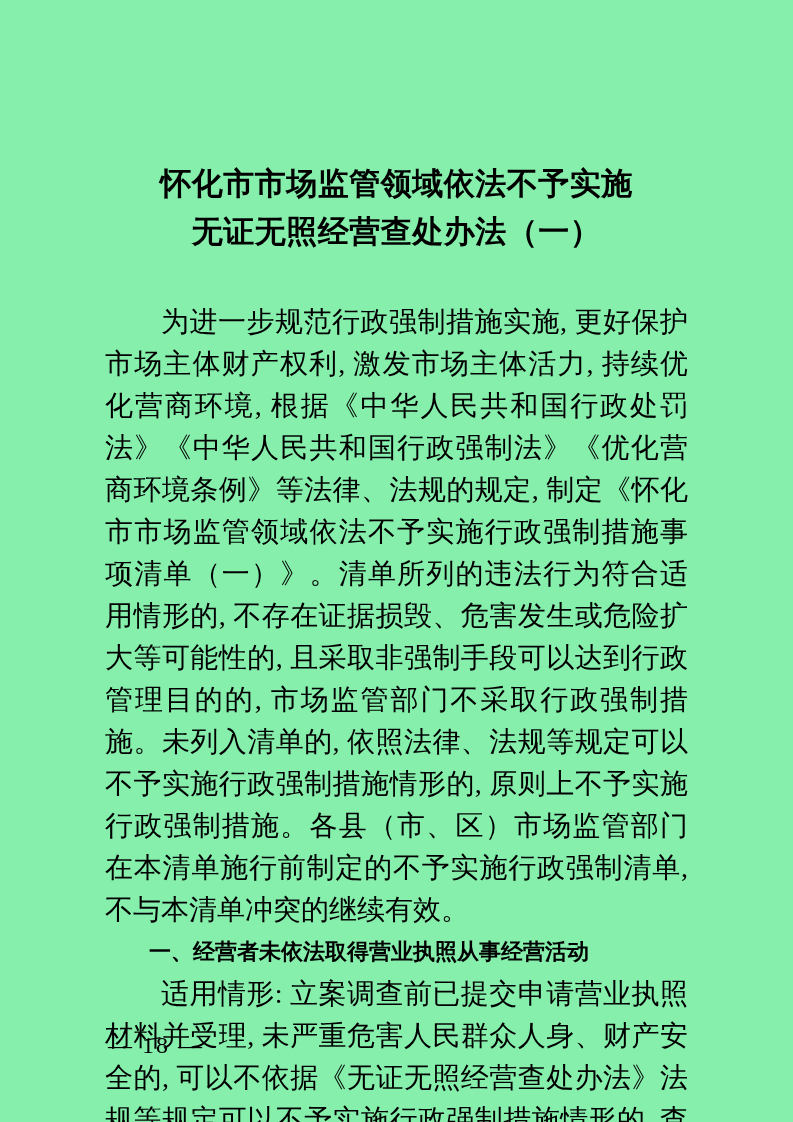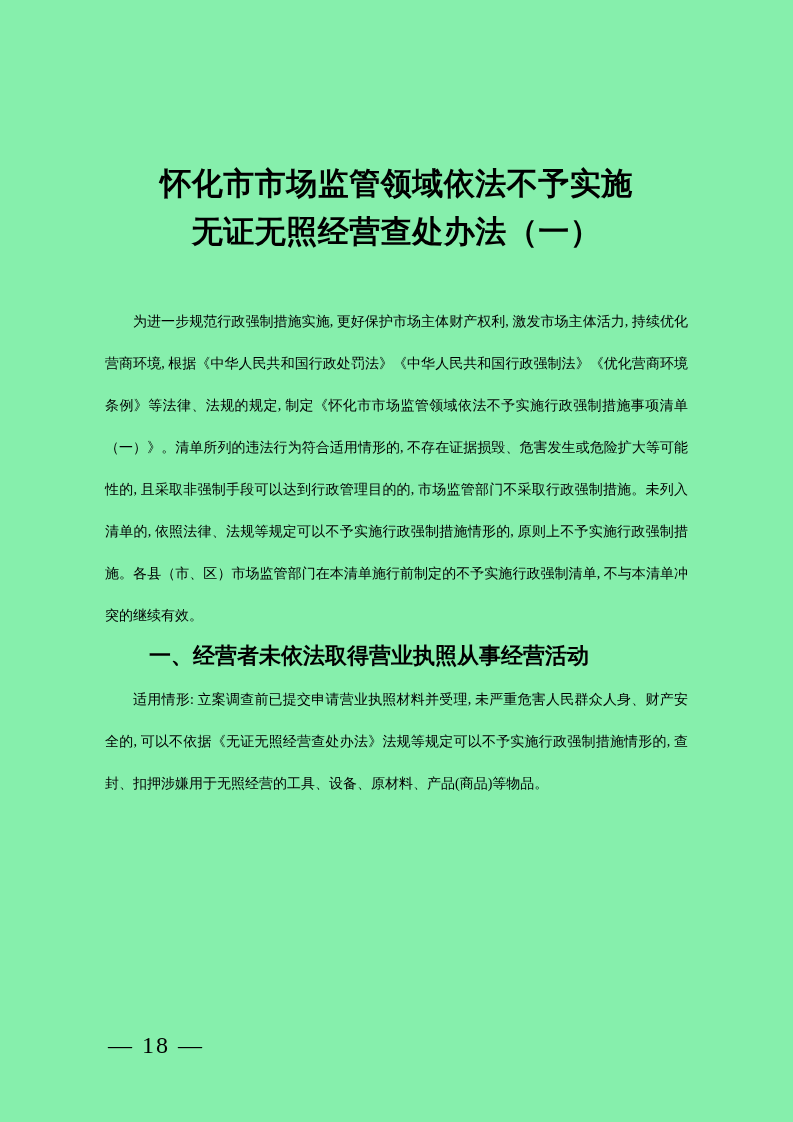--- a/index.html
+++ b/index.html
@@ -30,35 +30,35 @@
     font-size: 31px;
     line-height: 48px;
     letter-spacing: 0.5px;
     font-family: "Liberation Serif", "DejaVu Serif", serif;
   }
   .doc-body {
     margin-top: 45px;
   }
   .para {
     margin: 0;
-    font-size: 14px;
+    font-size: 28px;
     line-height: 42px;
     text-align: justify;
     text-indent: 2em;
     font-weight: normal;
     font-family: "Liberation Serif", "DejaVu Serif", serif;
   }
   .section-heading {
     margin: 0;
     font-size: 22px;
     line-height: 42px;
     text-indent: 2em;
     text-align: left;
     font-weight: bold;
-    font-family: Liberation Mono, monospace;
+    font-family: Liberation Serif, serif;
   }
   .page-number {
     position: absolute;
     left: 108px;
     top: 1031px;
     font-size: 24px;
     line-height: 28px;
     font-family: Liberation Serif, serif;
     letter-spacing: 2px;
   }

